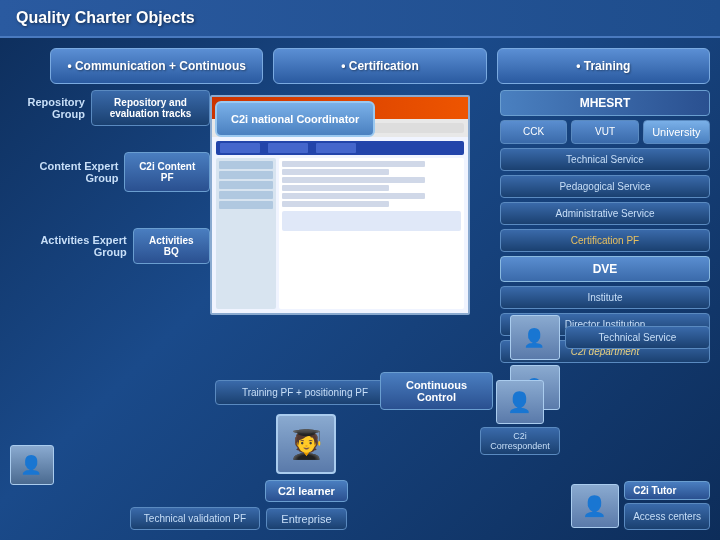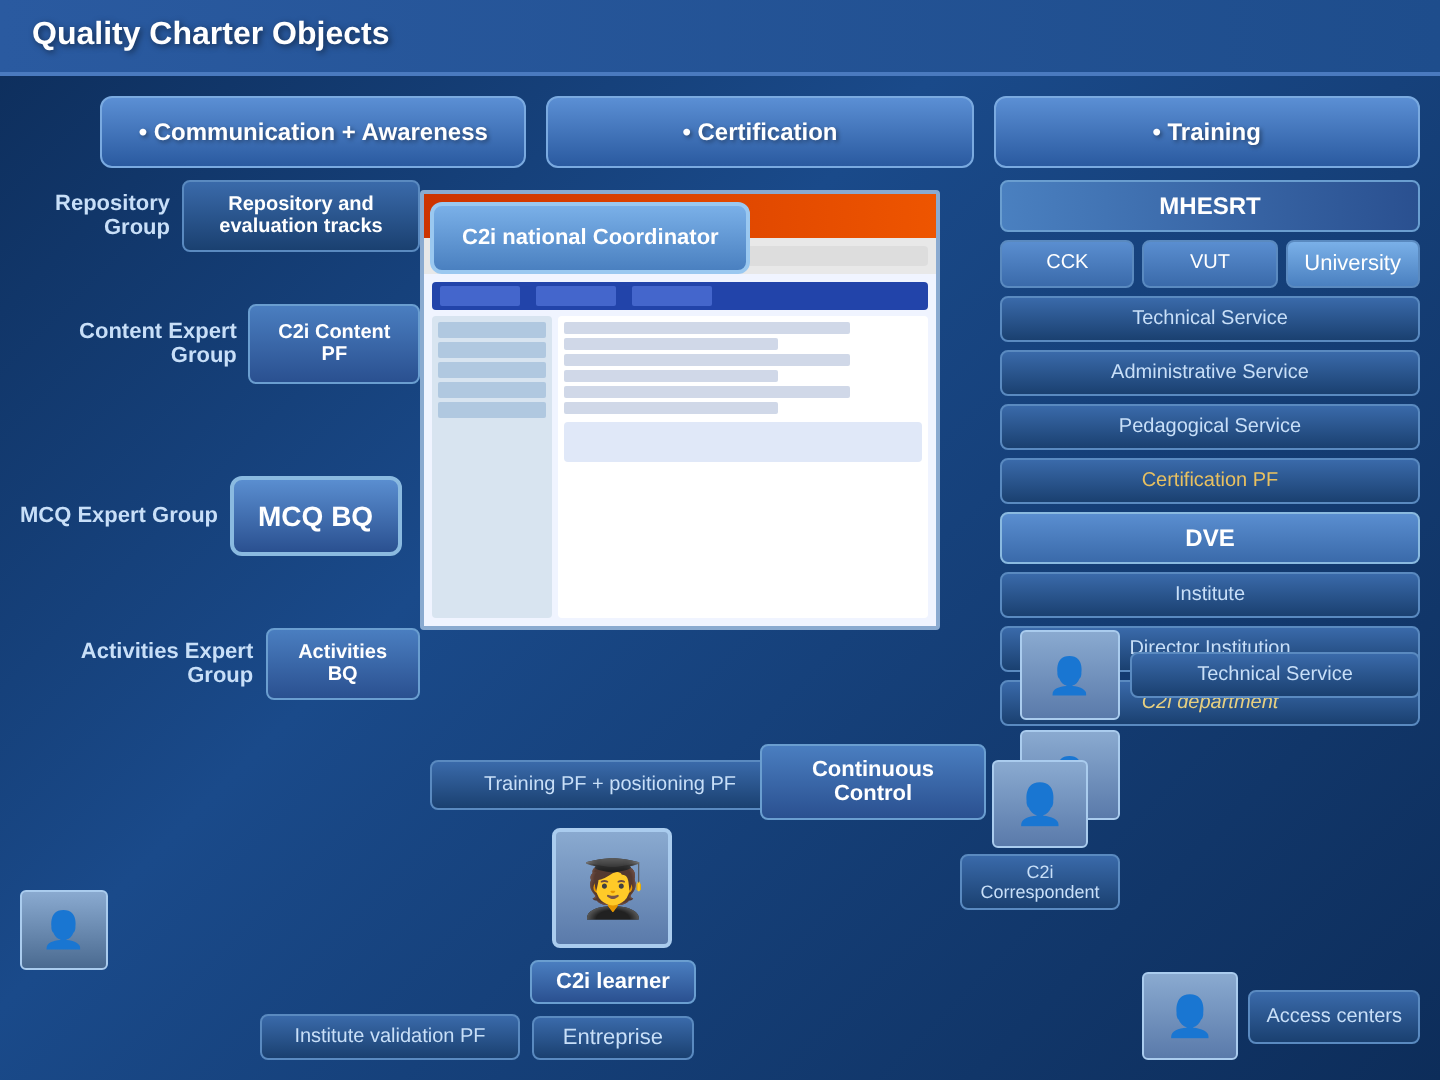--- a/index.html
+++ b/index.html
@@ -325,21 +325,21 @@
 <body>
 
 <div class="bg-overlay"></div>
 
 <div class="title-bar">
   <h1>Quality Charter Objects</h1>
 </div>
 
 <div class="top-buttons">
   <div class="top-btn btn-comm">
-    <span>• Communication + Awareness</span>
+    <span>• Communication + Continuous</span>
   </div>
   <div class="top-btn btn-cert">
     <span>• Certification</span>
   </div>
   <div class="top-btn btn-training">
     <span>• Training</span>
   </div>
 </div>
 
 <div class="left-panel">
@@ -351,26 +351,20 @@
     </div>
   </div>
 
   <div class="group-row" style="margin-top: 20px;">
     <div class="group-label">Content Expert Group</div>
     <div class="box-c2i-content">
       <span>C2i Content PF</span>
     </div>
   </div>
 
-  <div class="group-row" style="margin-top: 40px;">
-    <div class="group-label">MCQ Expert Group</div>
-    <div class="box-mcq">
-      <span>MCQ BQ</span>
-    </div>
-  </div>
 
   <div class="group-row" style="margin-top: 30px;">
     <div class="group-label">Activities Expert Group</div>
     <div class="box-activities">
       <span>Activities BQ</span>
     </div>
   </div>
 </div>
 
 <div class="center-screenshot">
@@ -429,25 +423,25 @@
     <div class="rbox accent">
       <span>University</span>
     </div>
   </div>
 
   <div class="rbox" style="color:#c8dff8;">
     <span>Technical Service</span>
   </div>
 
   <div class="rbox">
+    <span>Pedagogical Service</span>
+  </div>
+
+  <div class="rbox">
     <span>Administrative Service</span>
-  </div>
-
-  <div class="rbox">
-    <span>Pedagogical Service</span>
   </div>
 
   <div class="rbox" style="color:#e8c060;">
     <span>Certification PF</span>
   </div>
 
   <div class="dve-box">
     <span>DVE</span>
   </div>
 
@@ -462,21 +456,21 @@
   <div class="rbox" style="color:#e8d080; font-style:italic;">
     <span>C2i department</span>
   </div>
 </div>
 
 <div style="position:absolute; bottom:135px; left:215px; background:linear-gradient(180deg,#3a6aaa 0%,#1a4070 100%); border:1px solid #5a8ac0; border-radius:4px; padding:6px 10px; color:#c8dff8; font-size:10px; text-align:center; width:180px;">
   <span>Training PF + positioning PF</span>
 </div>
 
 <div style="position:absolute; bottom:10px; left:130px; background:linear-gradient(180deg,#3a6aaa 0%,#1a4070 100%); border:1px solid #5a8ac0; border-radius:4px; padding:5px 8px; color:#c8dff8; font-size:10px; text-align:center; width:130px;">
-  <span>Institute validation PF</span>
+  <span>Technical validation PF</span>
 </div>
 
 <div style="position:absolute; bottom:55px; left:10px; display:flex; align-items:center; gap:6px;">
   <div class="photo-placeholder">
     <span style="font-size:18px; color:#fff;">👤</span>
   </div>
 </div>
 
 <div style="position:absolute; bottom:10px; left:265px; display:flex; flex-direction:column; align-items:center; gap:6px;">
   <div class="learner-photo">
@@ -519,17 +513,20 @@
   <div style="background:linear-gradient(180deg,#3a6aaa 0%,#1a4070 100%); border:1px solid #5a8ac0; border-radius:4px; padding:3px 6px; color:#c8dff8; font-size:9px; text-align:center; width:80px;">
     <span>C2i Correspondent</span>
   </div>
 </div>
 
 <div style="position:absolute; bottom:10px; right:10px; display:flex; gap:5px; align-items:center;">
   <div style="width:48px; height:44px; background:linear-gradient(180deg,#8aaad0 0%,#5a7aaa 100%); border:1px solid #aaccee; border-radius:3px; display:flex; align-items:center; justify-content:center;">
     <span style="font-size:20px;">👤</span>
   </div>
   <div style="display:flex; flex-direction:column; gap:3px;">
+    <div style="background:linear-gradient(180deg,#4a7ec0 0%,#2a5090 100%); border:1px solid #6a9ed0; border-radius:4px; padding:3px 8px; color:#fff; font-size:10px; font-weight:bold;">
+      <span>C2i Tutor</span>
+    </div>
     <div style="background:linear-gradient(180deg,#3a6aaa 0%,#1a4070 100%); border:1px solid #5a8ac0; border-radius:4px; padding:7px 8px; color:#c8dff8; font-size:10px;">
       <span>Access centers</span>
     </div>
   </div>
 </div>
 
 </body></html>

